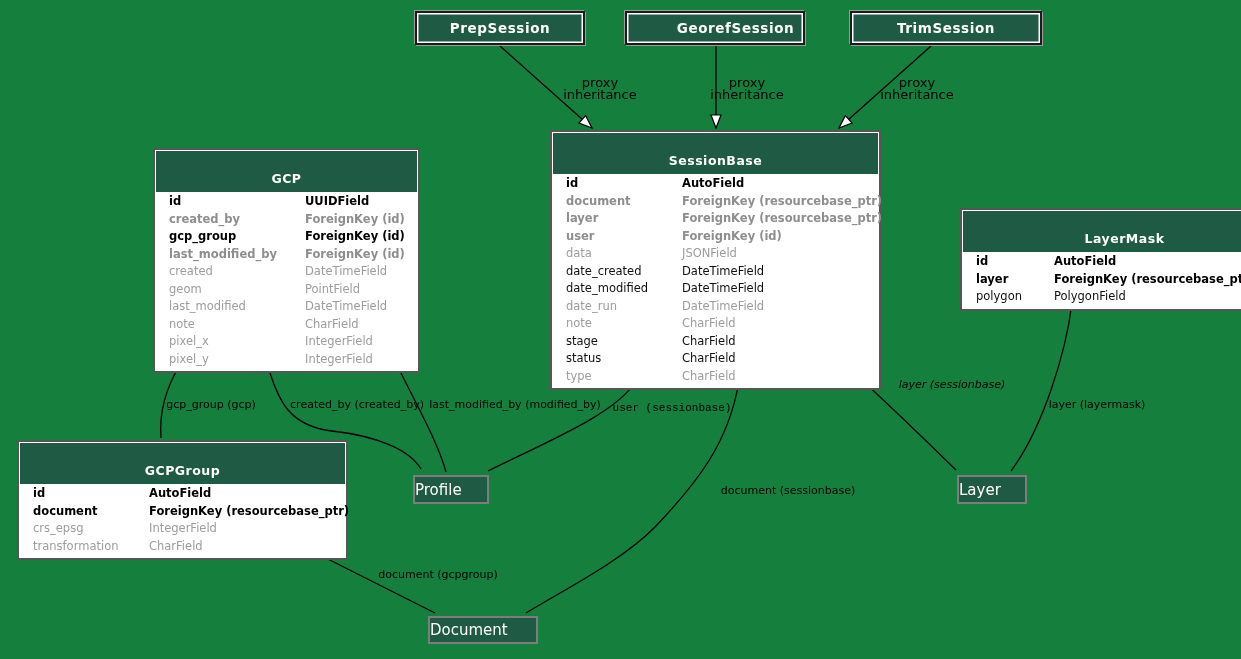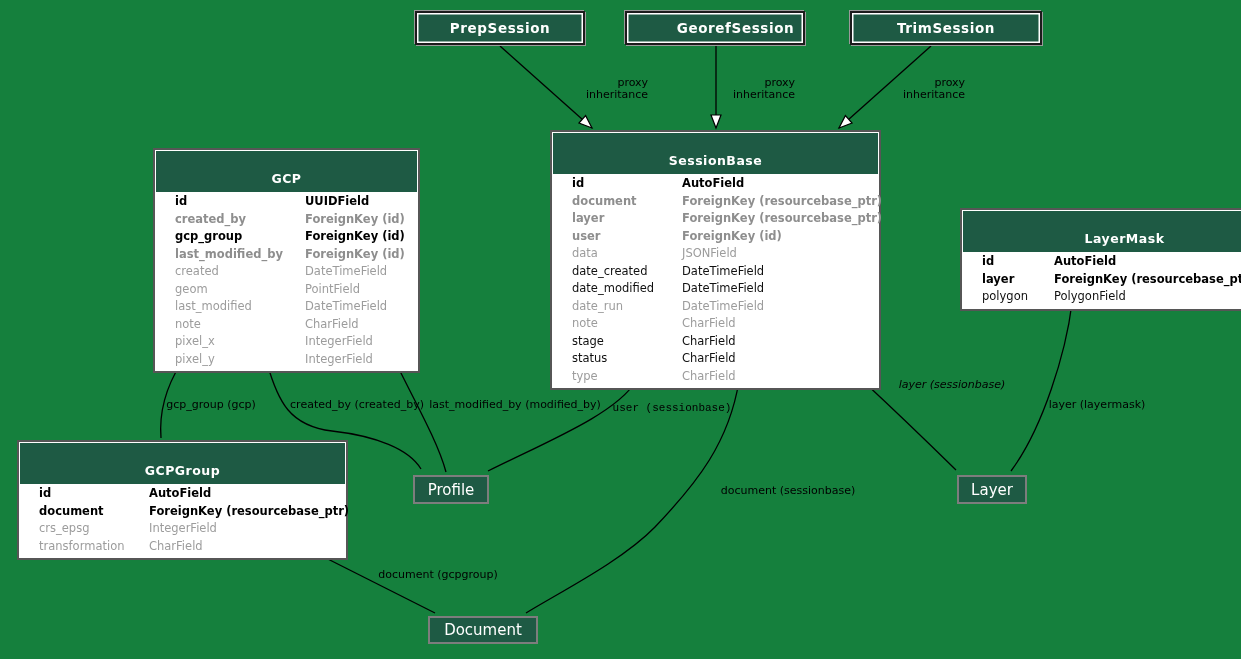--- a/index.html
+++ b/index.html
@@ -7,42 +7,42 @@
           font-family:"DejaVu Sans","Liberation Sans",sans-serif;}
   svg.edges{position:absolute;left:0;top:0;z-index:1;}
 
   
   .entity{position:absolute;z-index:3;background:#fff;border:2px solid #565656;box-sizing:border-box;}
   .entity .hdr{background:#1e5a44;color:#fff;font-weight:bold;font-size:12.5px;text-align:center;
                margin:1px;padding:20px 0 6px 0;letter-spacing:.5px;}
   .row{display:flex;height:17.5px;align-items:center;font-size:11.5px;line-height:17.5px;white-space:nowrap;}
   .row:first-of-type{margin-top:2px;}
   .row:last-of-type{margin-bottom:3px;}
-  .fname{box-sizing:border-box;padding-left:20px;width:var(--colw);flex:none;}
+  .fname{box-sizing:border-box;padding-left:14px;width:var(--colw);flex:none;}
   .ftype{flex:1;}
   .f-bold{font-weight:bold;color:#000;}
   .f-gbold{font-weight:bold;color:#8e8e8e;}
   .f-gray{color:#9c9c9c;}
   .f-plain{color:#101010;}
 
   
   .proxybox{position:absolute;z-index:3;height:34px;background:#1e5a44;border:2px solid #1c1c1c;
             box-shadow:inset 0 0 0 1.5px #fff,-1px -1px 0 #9a9a9a,1px 1px 0 #9a9a9a;
             color:#fff;font-weight:bold;font-size:13.5px;letter-spacing:.6px;
             display:flex;align-items:center;justify-content:center;box-sizing:border-box;}
 
   
   .leaf{position:absolute;z-index:3;background:#1e5a44;border:2px solid #7d7d7d;color:#fff;
-        font-size:15px;display:flex;align-items:center;justify-content:center;box-sizing:border-box;}
+        font-size:15px;display:flex;align-items:center;justify-content:flex-start;box-sizing:border-box;}
 
   
   .elabel{position:absolute;z-index:2;transform:translate(-50%,-50%);font-size:11px;color:#000;
           white-space:nowrap;background:transparent;}
-  .plabel{position:absolute;z-index:2;transform:translate(-50%,-50%);font-size:11px;color:#000;
-          text-align:right;line-height:11.5px;margin-left:17px;}
+  .plabel{position:absolute;z-index:2;transform:translate(-50%,-50%);font-size:13px;color:#000;
+          text-align:center;line-height:11.5px;}
 </style>
 </head>
 <body>
 
 <div id="canvas">
 
   <svg class="edges" width="1241" height="659" viewBox="0 0 1241 659">
     <defs>
       <marker id="inherit" markerUnits="userSpaceOnUse" markerWidth="18" markerHeight="16" viewBox="-2 -8 18 16" refX="13" refY="0" orient="auto">
         <path d="M 13 0 L 0 -5 L 0 5 z" fill="#ffffff" stroke="#000000" stroke-width="1.2"></path>

